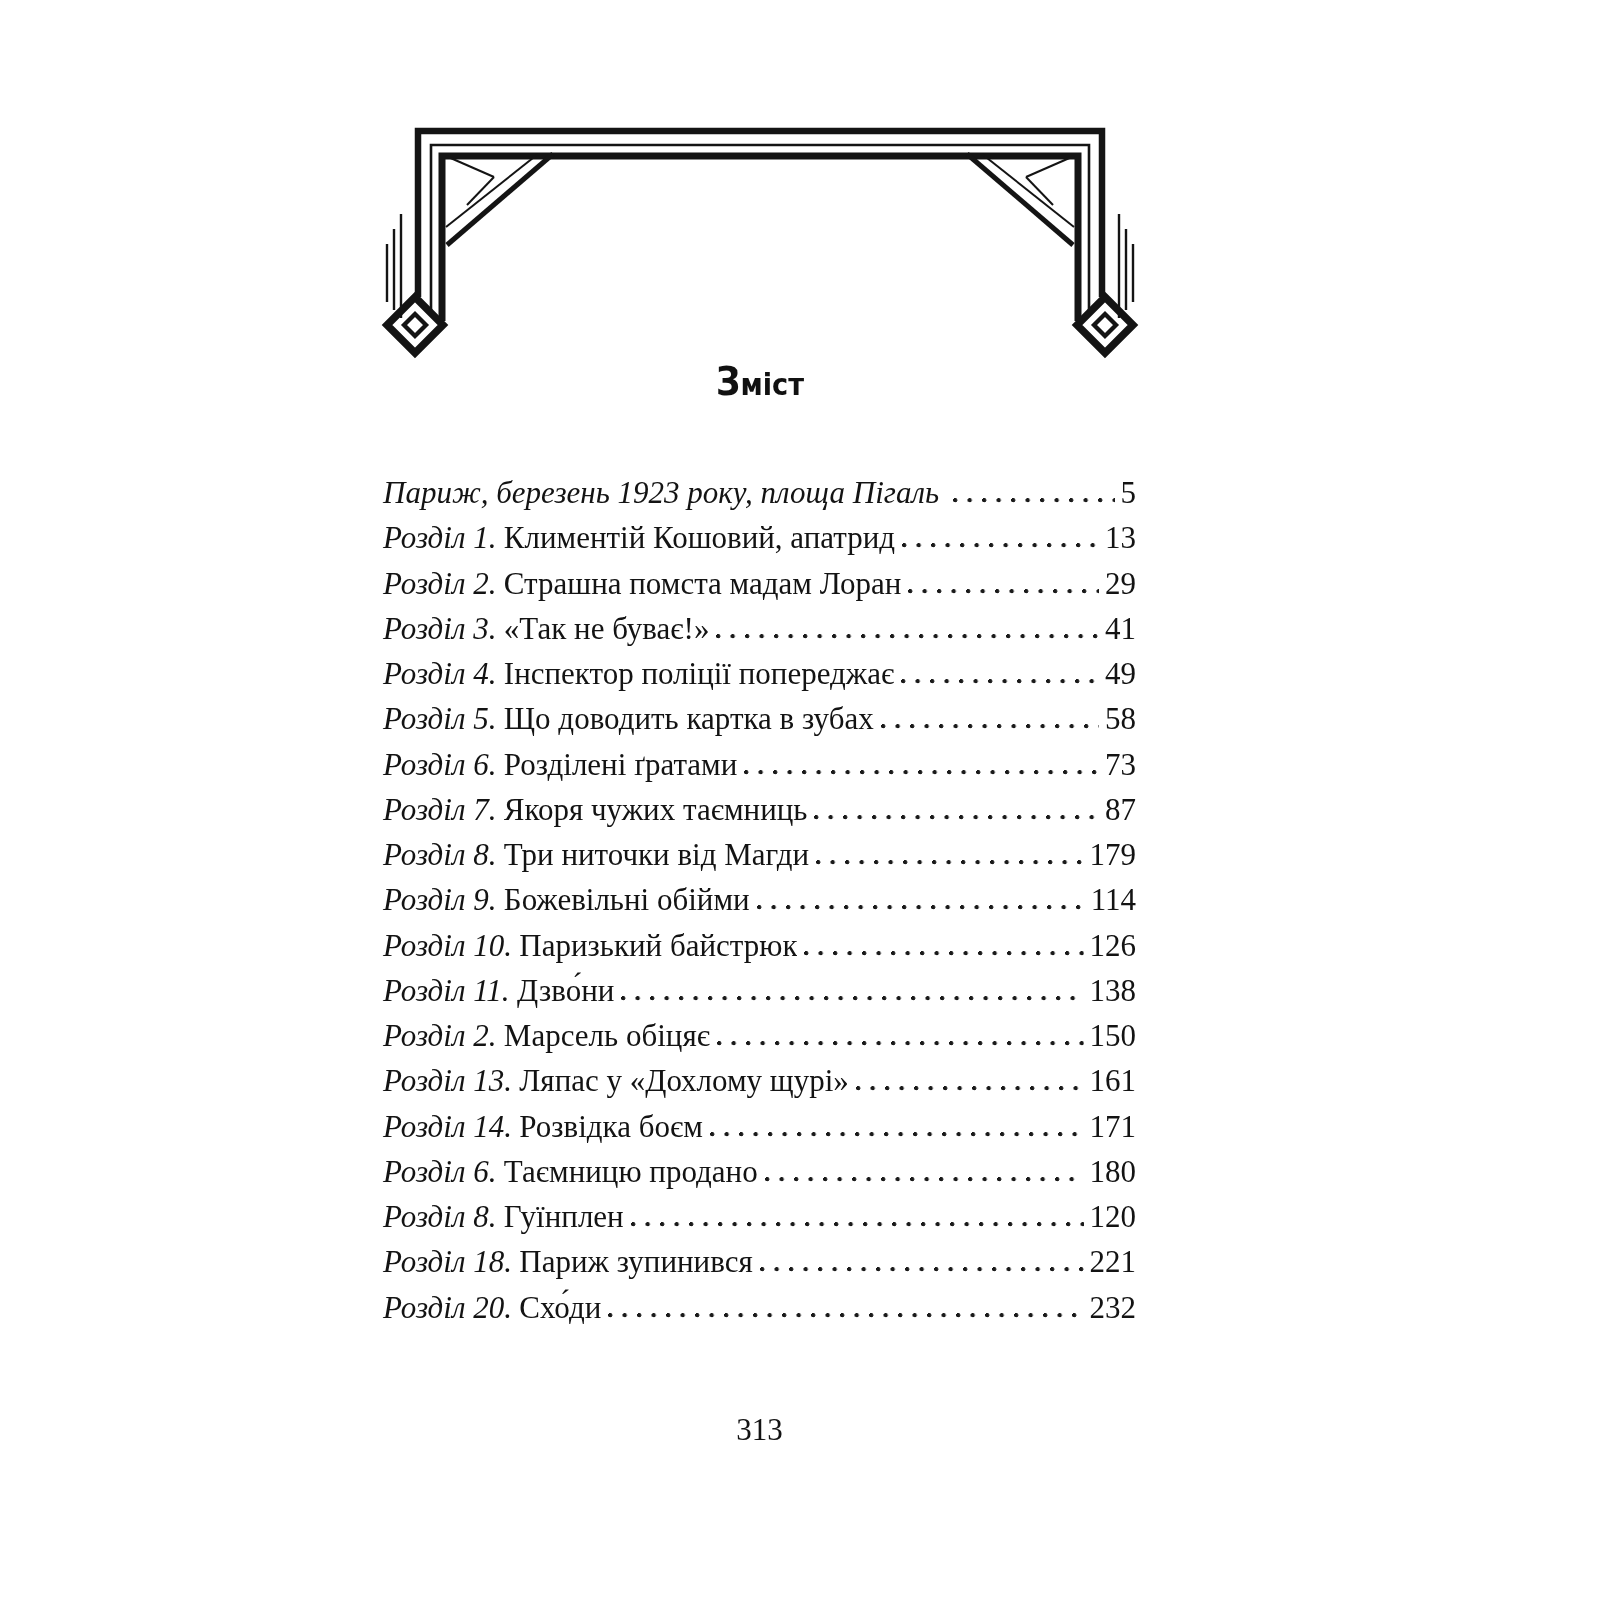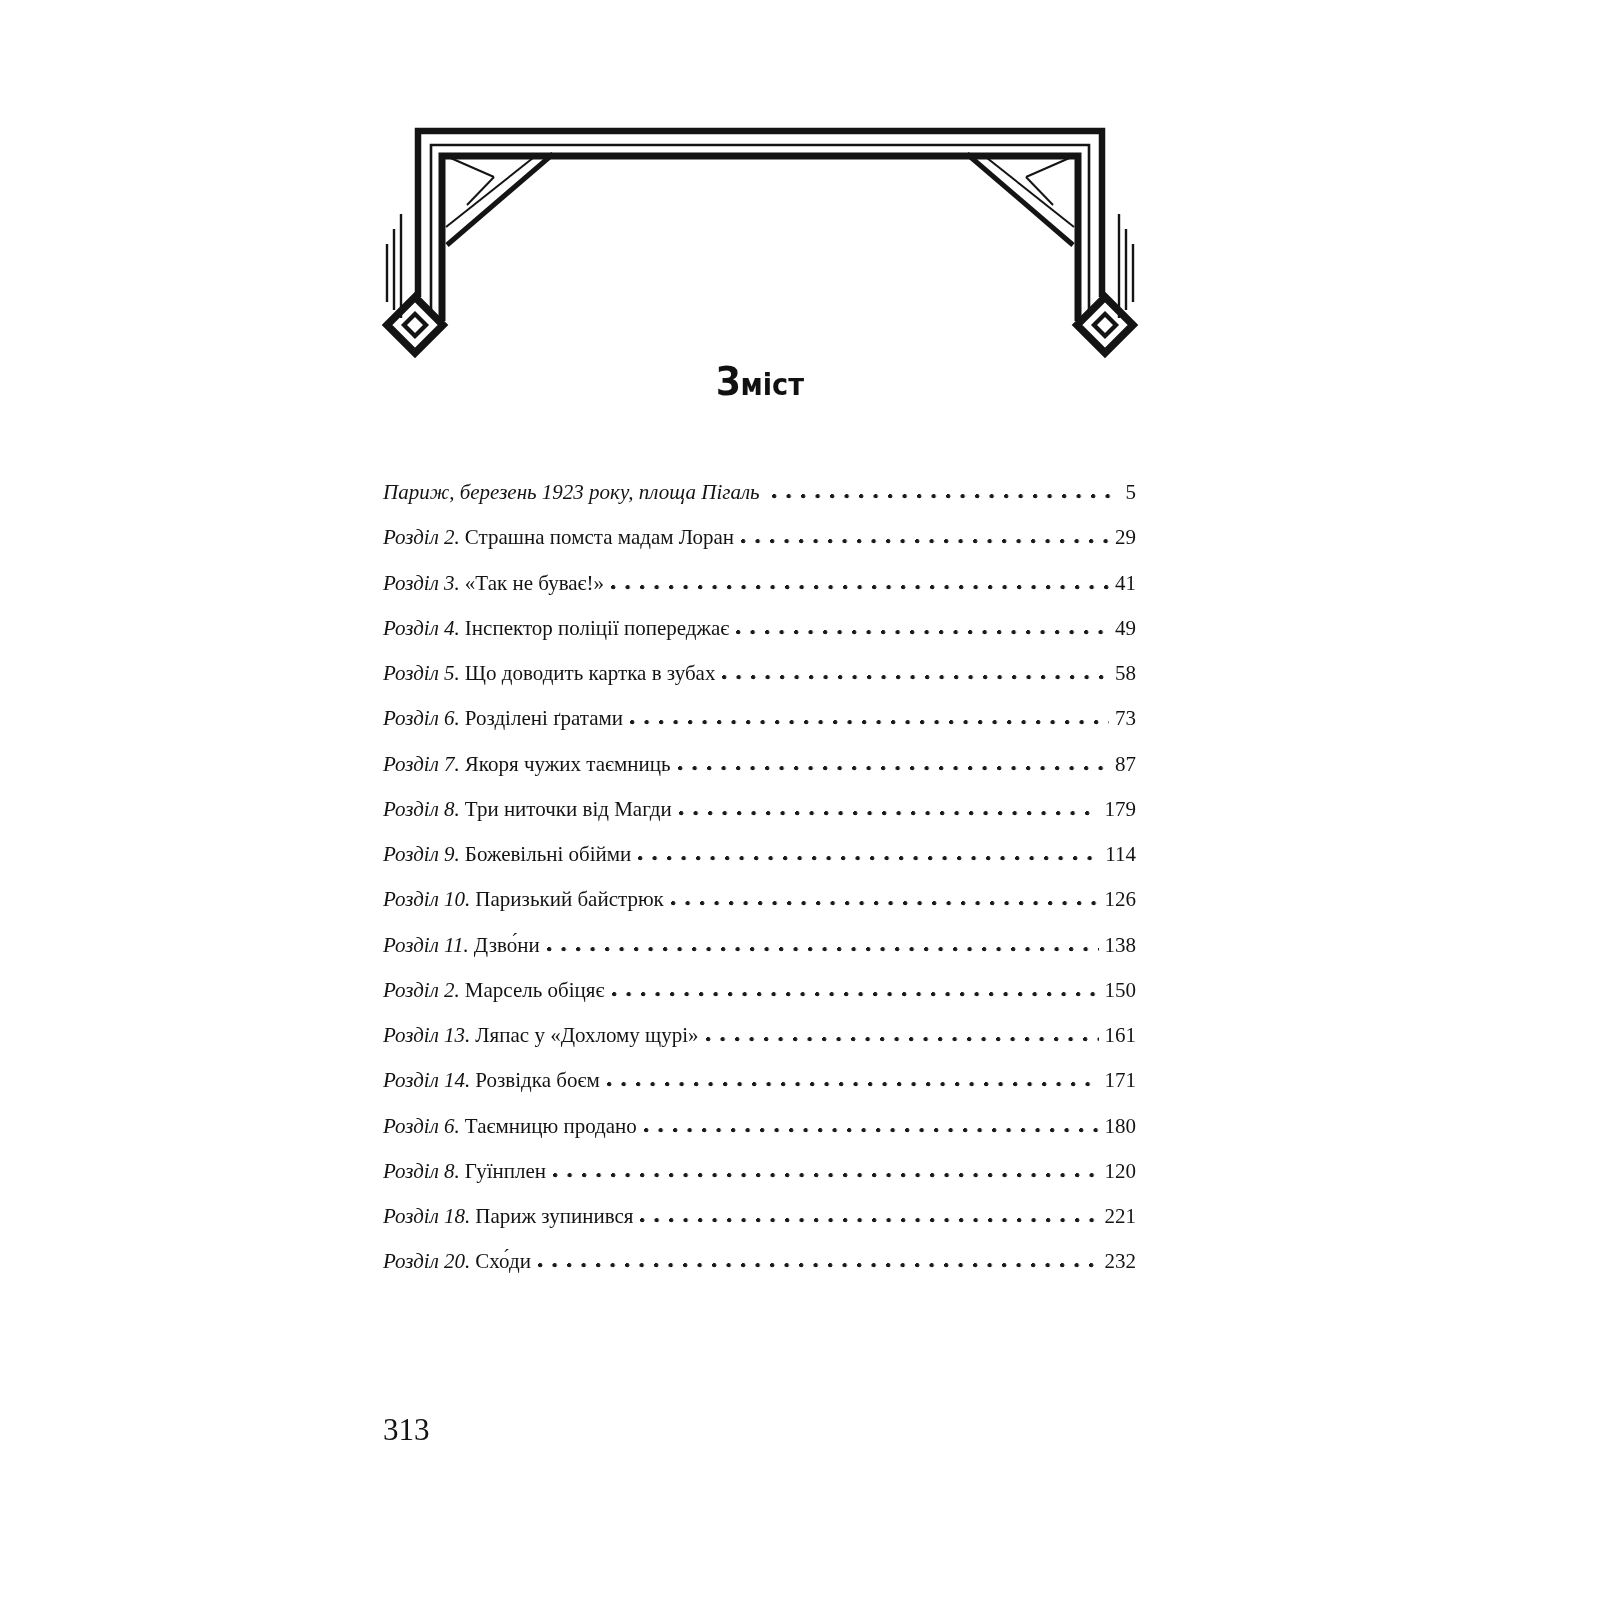--- a/index.html
+++ b/index.html
@@ -16,34 +16,34 @@
     position:absolute;left:375px;top:362px;width:770px;margin:0;
     text-align:center;
     font-family:"DejaVu Sans", sans-serif;
     font-weight:800;font-size:31px;line-height:40px;color:#111;
     letter-spacing:0px;
     transform:scaleX(0.88);
   }
   .page-title::first-letter{font-size:39px;}
   .toc{
     position:absolute;left:383px;top:470px;width:753px;
-    font-size:21px;line-height:45.25px;color:#131313;
+    font-size:31px;line-height:45.25px;color:#131313;
   }
   .toc-row{display:flex;align-items:baseline;white-space:nowrap;}
   .toc-label{font-style:italic;margin-right:0.24em;flex:0 0 auto;}
   .toc-title{flex:0 1 auto;overflow:hidden;}
   .leader{
     flex:1 1 auto;height:5px;min-width:18px;margin-left:7px;
     background-image:radial-gradient(circle at 2.2px 2.2px,#1a1a1a 1.9px,rgba(0,0,0,0) 2.4px);
     background-size:14.5px 5px;background-repeat:repeat-x;background-position:left bottom;
   }
   .toc-page{flex:0 0 auto;padding-left:6px;text-align:right;}
   .footer-num{
     position:absolute;left:383px;top:1412px;width:753px;
-    text-align:left;font-size:31px;color:#131313;
+    text-align:center;font-size:31px;color:#131313;
   }
 </style>
 </head>
 <body>
 
 <div>
 
   <svg class="ornament" viewBox="0 0 770 240" fill="none" stroke="#141414" stroke-linecap="butt" stroke-linejoin="miter">
 
     <path d="M 43 172 L 43 6 L 727 6 L 727 172" stroke-width="6.5"></path>
@@ -80,20 +80,26 @@
   <h1 class="page-title">Зміст</h1>
 
   <div class="toc" id="toc">
   <div class="toc-row">
     <span class="toc-label">Париж, березень 1923 року, площа Пігаль</span>
     <span class="toc-title"></span>
     <span class="leader"></span>
     <span class="toc-page">5</span>
   </div>
 
+  <div class="toc-row">
+    <span class="toc-label">Розділ 1.</span>
+    <span class="toc-title">Климентій Кошовий, апатрид</span>
+    <span class="leader"></span>
+    <span class="toc-page">13</span>
+  </div>
 
   <div class="toc-row">
     <span class="toc-label">Розділ 2.</span>
     <span class="toc-title">Страшна помста мадам Лоран</span>
     <span class="leader"></span>
     <span class="toc-page">29</span>
   </div>
 
   <div class="toc-row">
     <span class="toc-label">Розділ 3.</span>

